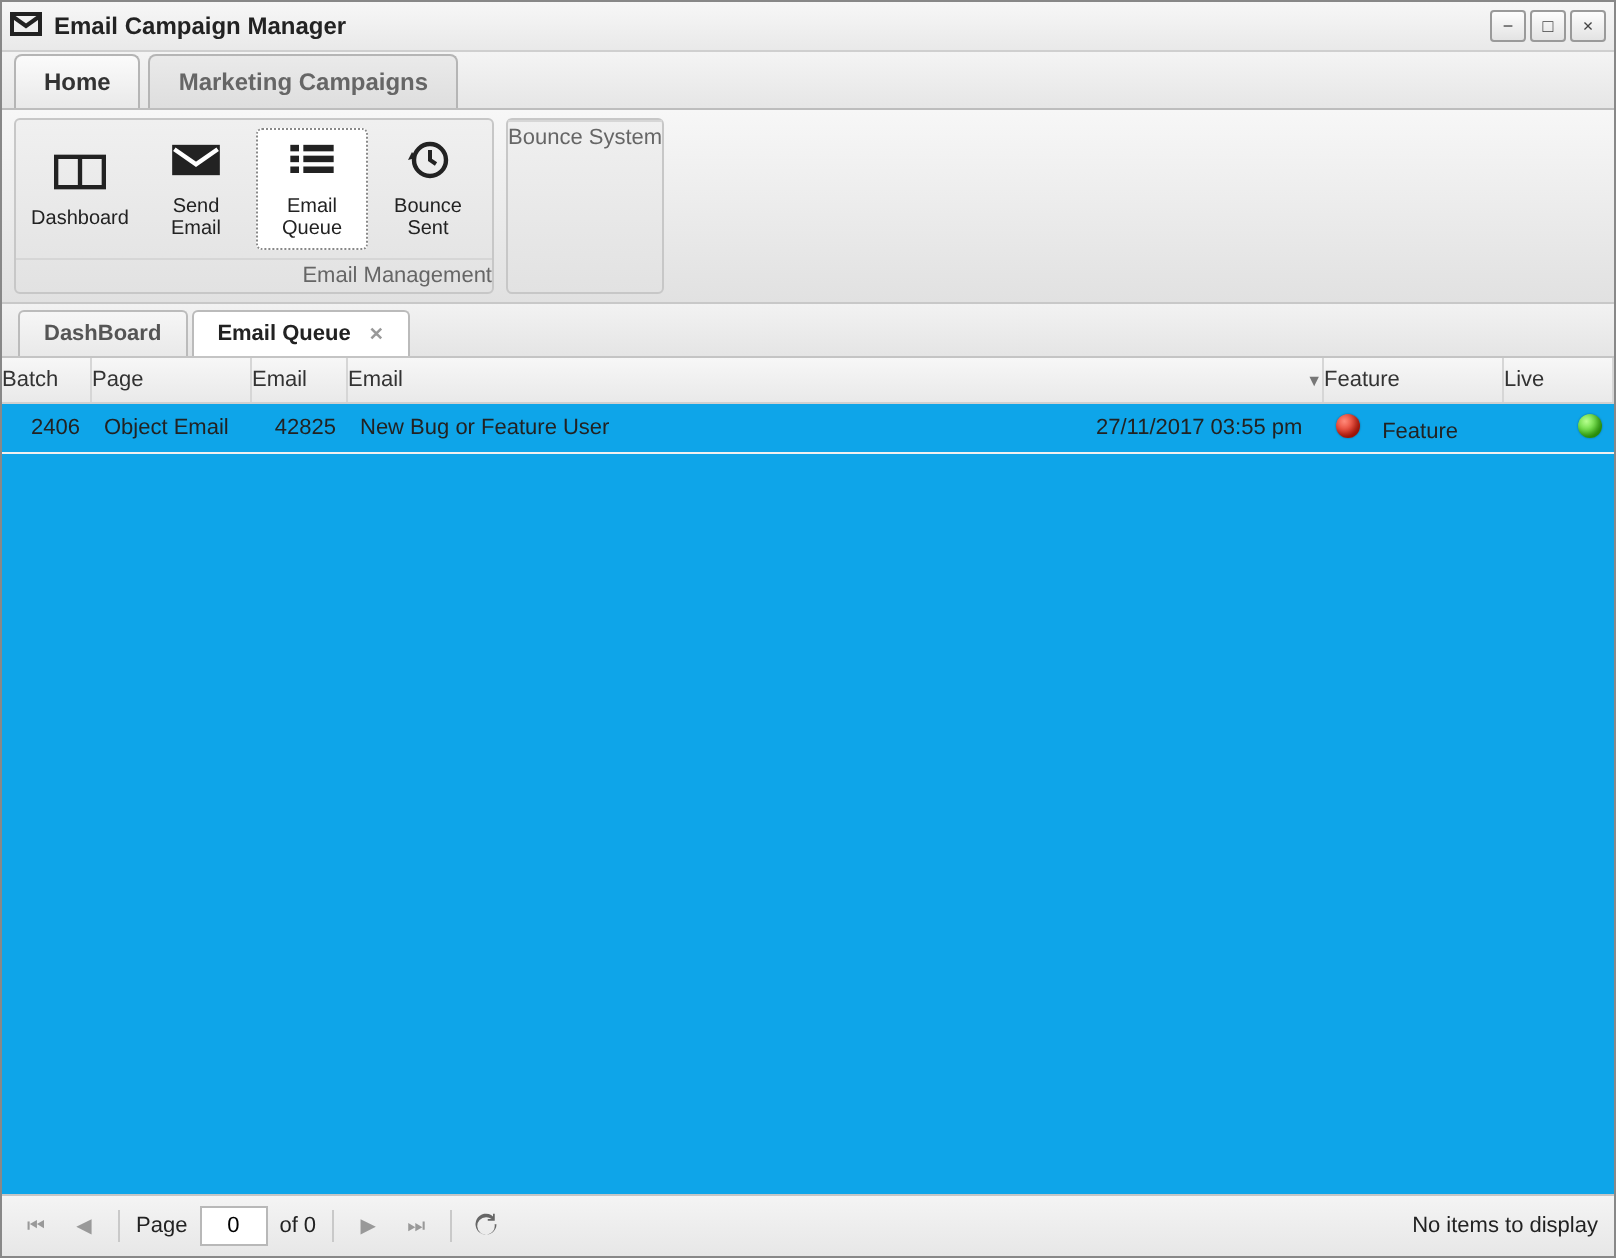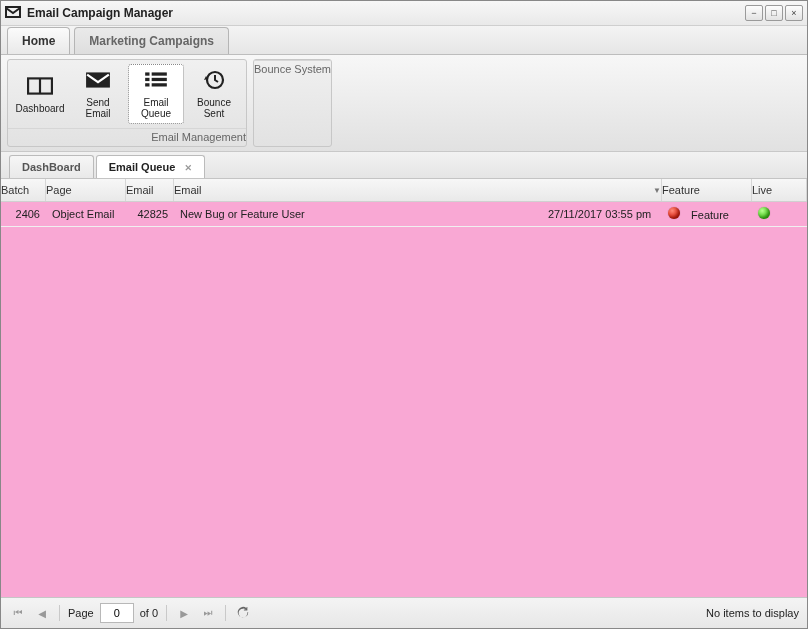--- a/index.html
+++ b/index.html
@@ -20,37 +20,37 @@
 .rbtn .lab{font-size:10px;text-align:center;line-height:11px}
 .rbtn svg{width:26px;height:22px}
 .subtabs{height:26px;background:linear-gradient(#f2f2f2,#e5e5e5);border-bottom:1px solid #c4c4c4;display:flex;align-items:flex-end;padding:0 8px}
 .subtab{padding:5px 12px;border:1px solid #bbb;border-bottom:none;border-top-left-radius:3px;border-top-right-radius:3px;margin-right:2px;background:linear-gradient(#f6f6f6,#e9e9e9);font-weight:bold;color:#555;cursor:pointer;font-size:11px;position:relative}
 .subtab.active{background:#fff;color:#222}
 .subtab .close{margin-left:6px;color:#999;font-size:9px}
 .grid-wrap{flex:1;display:flex;flex-direction:column;background:#fff;min-height:0}
 .ghead{display:flex;height:22px;border-bottom:1px solid #d0d0d0;background:linear-gradient(#f7f7f7,#e9e9e9);font-size:11px}
 .gcol{border-right:1px solid #d6d6d6;padding:4px 0;color:#333;display:flex;align-items:center;box-sizing:border-box;cursor:pointer}
 .gcol .sortdrop{margin-left:auto;font-size:8px;color:#777}
-.gbody{flex:1;overflow:auto;background:#f9a8d4}
+.gbody{flex:1;overflow:auto;background:#0ea5e9}
 .grow{display:flex;height:24px;align-items:center;font-size:11px;border-bottom:1px solid #f0f0f0}
 .gcell{padding:4px 6px;box-sizing:border-box}
 .statusbar{height:30px;border-top:1px solid #c6c6c6;background:linear-gradient(#f4f4f4,#e7e7e7);display:flex;align-items:center;padding:0 8px;gap:6px}
 .pgbtn{width:18px;height:18px;display:flex;align-items:center;justify-content:center;color:#999;border-radius:2px;cursor:pointer;font-size:10px}
 .pginput{width:28px;height:16px;border:1px solid #b8b8b8;text-align:center;font-size:11px;background:#fff}
 .sep{width:1px;height:16px;background:#c9c9c9;margin:0 2px}
 .led{width:12px;height:12px;border-radius:50%;display:inline-block;box-shadow:inset -2px -2px 3px rgba(0,0,0,.3),0 0 1px rgba(0,0,0,.4)}
 .led.red{background:radial-gradient(circle at 35% 30%,#ff8a7a,#d81c0b 70%)}
 .led.green{background:radial-gradient(circle at 35% 30%,#b7ff8f,#39c211 70%)}
 .c-batch{width:45px;text-align:right}
 .c-type{width:80px}
 .c-emailid{width:48px;text-align:right}
 .c-email{flex:1}
 .c-queued{width:120px}
 .c-status{width:90px}
-.c-live{width:55px;text-align:left}
+.c-live{width:55px;text-align:right}
 </style>
 </head>
 <body>
 
 <div class="window">
 
   <div class="titlebar">
     <span>
       <svg width="16" height="14" viewBox="0 0 16 12">
           <path fill="#222" d="M0 0h16v12H0z" opacity="0"></path>

